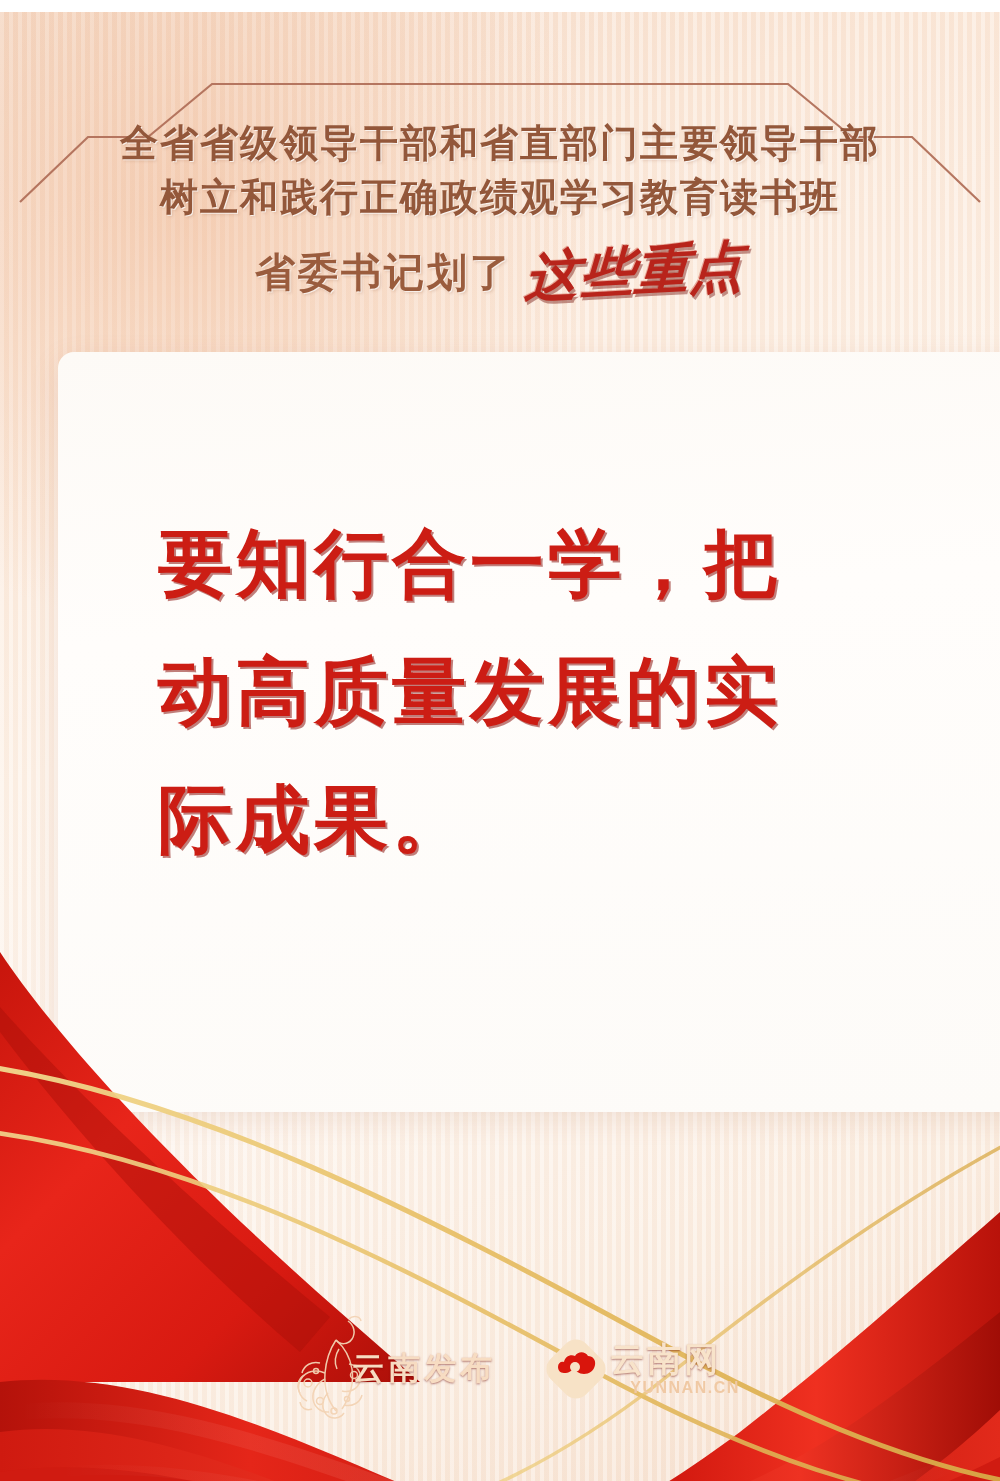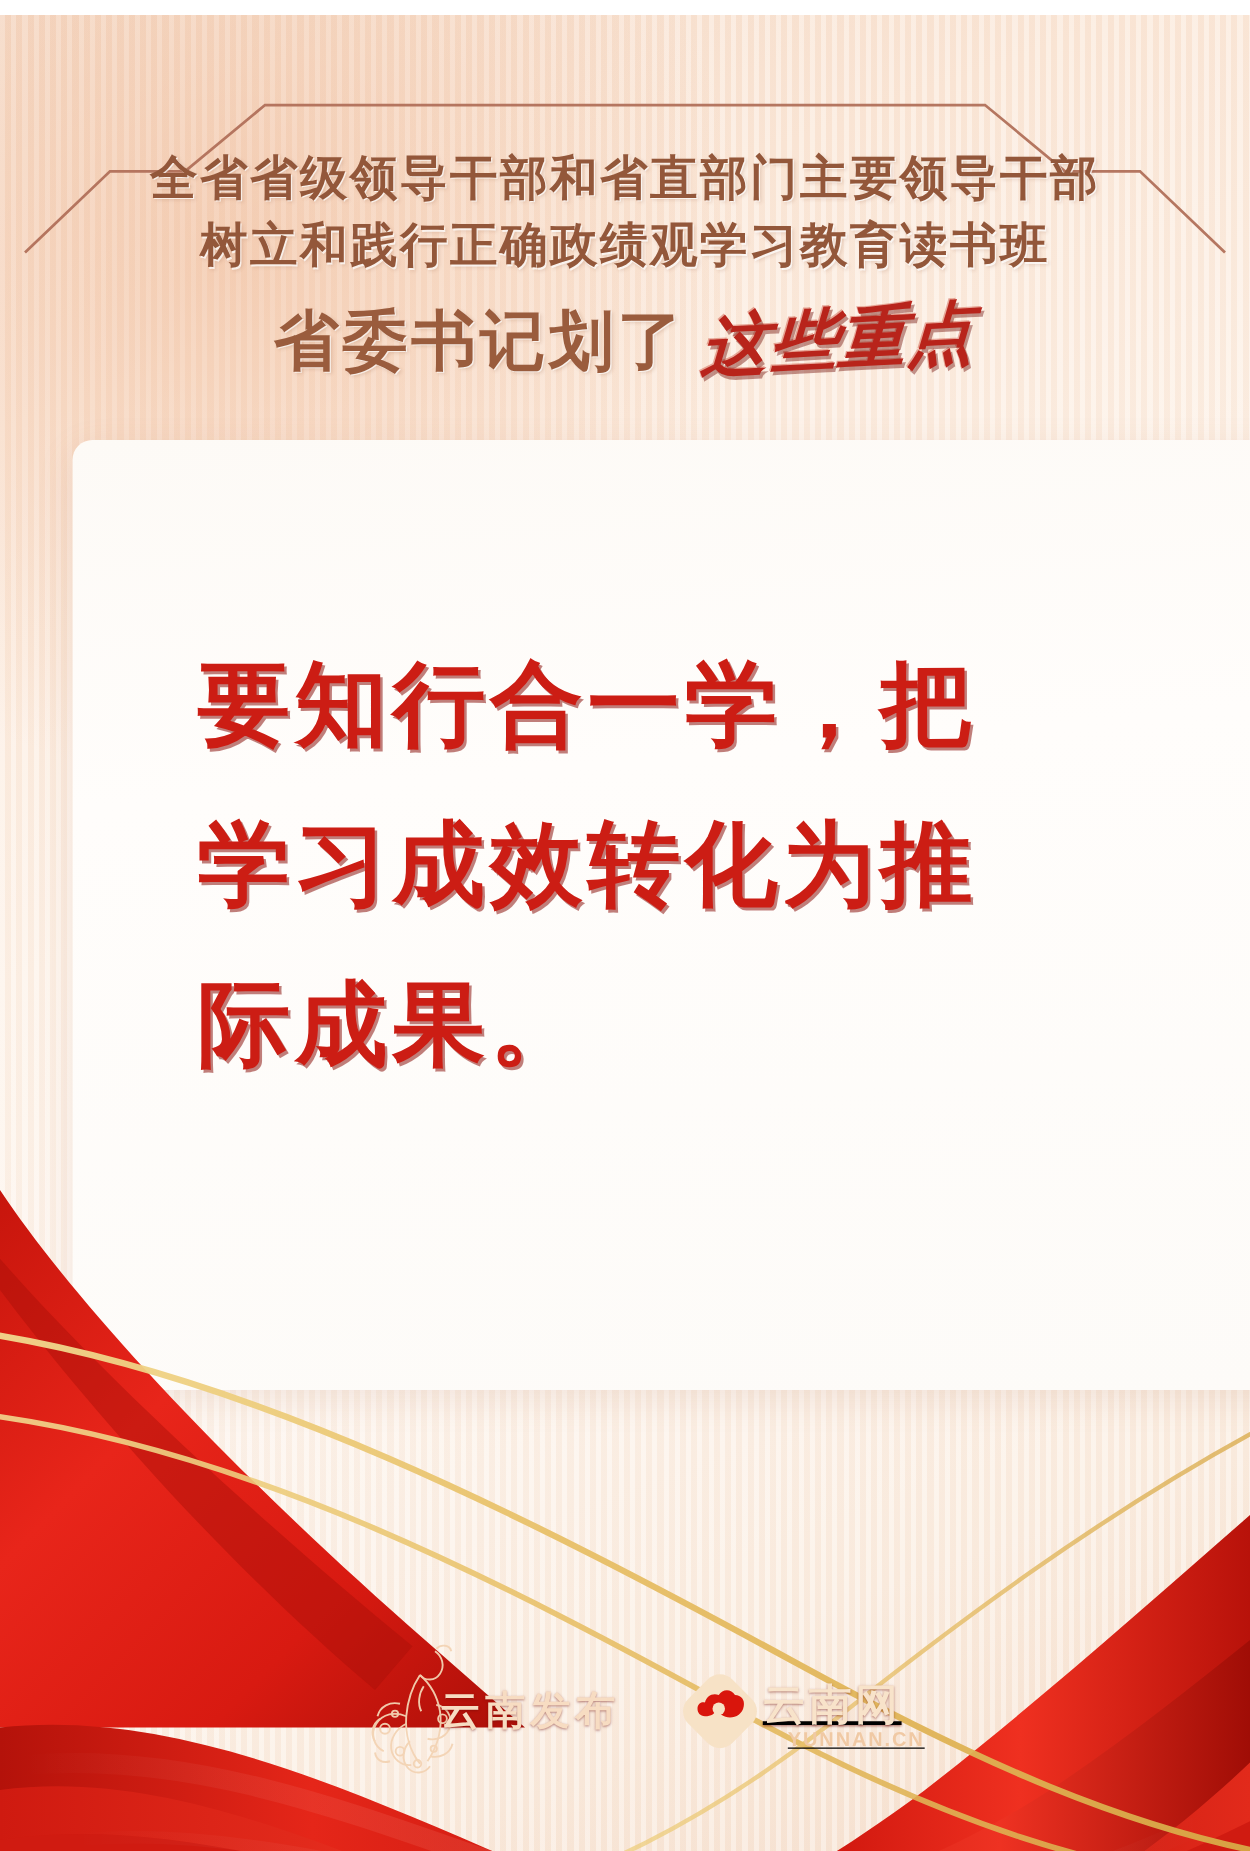--- a/index.html
+++ b/index.html
@@ -50,21 +50,21 @@
     line-height:54px;
     color:#93573a;
     text-shadow:1px 1px 0 rgba(255,255,255,.75), 2px 2px 3px rgba(140,80,50,.18);
   }
 
   .subtitle-row{
     position:absolute; left:0; top:224px; width:1000px;
     display:flex; align-items:center; justify-content:center; gap:4px;
   }
   .sub-normal{
-    font-size:52px; font-weight:700; letter-spacing:3px;
+    font-size:40px; font-weight:700; letter-spacing:3px;
     color:#9a5c3d;
     text-shadow:1px 1px 0 rgba(255,255,255,.7), 2px 2px 3px rgba(140,80,50,.2);
   }
   .sub-brush{
     font-family:"DejaVu Serif","Liberation Serif",serif;
     font-size:54px; font-weight:700; font-style:italic;
     letter-spacing:1px;
     color:#b8241b;
     transform:rotate(-3deg) skewX(-6deg);
     text-shadow:2px 3px 0 rgba(120,25,18,.45), -1px -1px 0 rgba(200,60,40,.4);
@@ -105,21 +105,21 @@
     z-index:6;
   }
   .logo-yndb{ display:flex; align-items:center; gap:0px; position:relative; }
   .peacock{ width:96px; height:112px; }
   .yndb-text{
     font-size:32px; font-weight:700; letter-spacing:4px;
     color:#f7dcc2;
     margin-left:-36px;
     text-shadow:0 1px 2px rgba(110,10,6,.5);
   }
-  .logo-ynw{ display:flex; align-items:flex-end; gap:2px;text-decoration:underline; }
+  .logo-ynw{ display:flex; align-items:center; gap:2px; }
   .ynw-mark{ width:64px; height:64px; }
   .ynw-words{ display:flex; flex-direction:column; line-height:1; }
   .ynw-cn{
     font-size:34px; font-weight:700; letter-spacing:3px; color:#f8e3ca;
     text-shadow:0 1px 2px rgba(110,10,6,.5);
   }
   .ynw-en{
     font-size:16px; font-weight:700; letter-spacing:1.5px; color:#f0c9a4;
     margin-top:4px;
     padding-left:20px;
@@ -146,21 +146,21 @@
 
     <div class="subtitle-row">
       <span class="sub-normal">省委书记划了</span>
       <span class="sub-brush">这些重点</span>
     </div>
   </div>
 
   <div class="card">
     <div class="quote">
       <div>要知行合一学，把</div>
-      <div>学习成效转化为推</div>
+      <div>动高质量发展的实</div>
       <div>际成果。</div>
     </div>
   </div>
 
   <svg class="waves" viewBox="0 0 1000 581" preserveAspectRatio="none">
     <defs>
       <linearGradient id="gRedA" x1="0" y1="0" x2="1" y2="1">
         <stop offset="0%" stop-color="#c7150c"></stop>
         <stop offset="35%" stop-color="#e8251a"></stop>
         <stop offset="70%" stop-color="#d81a11"></stop>

